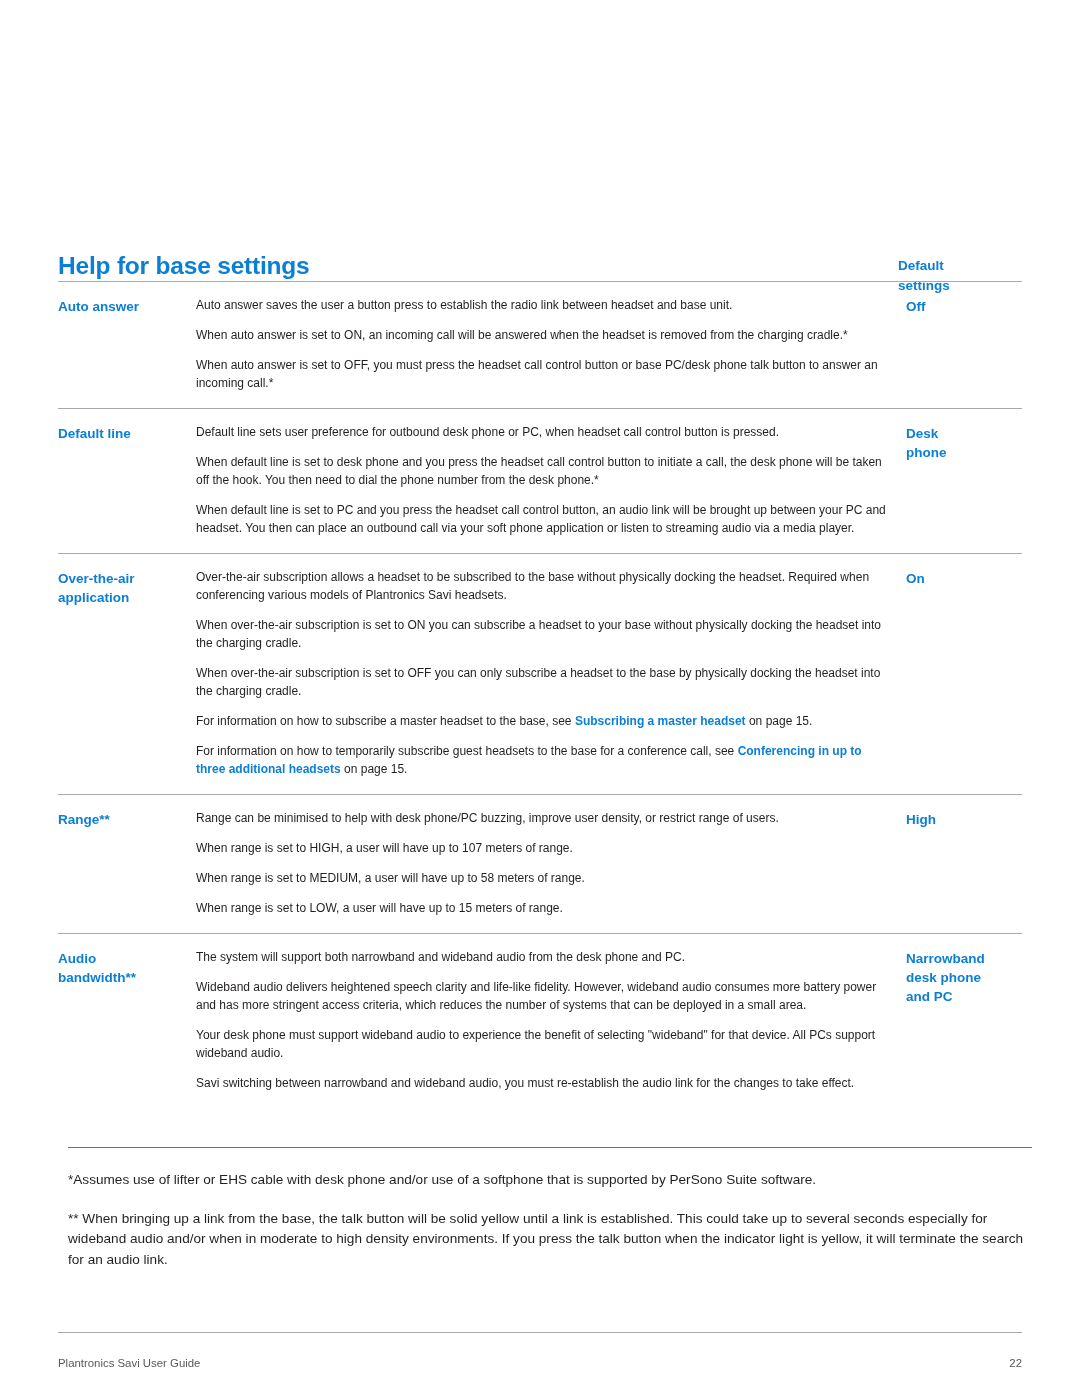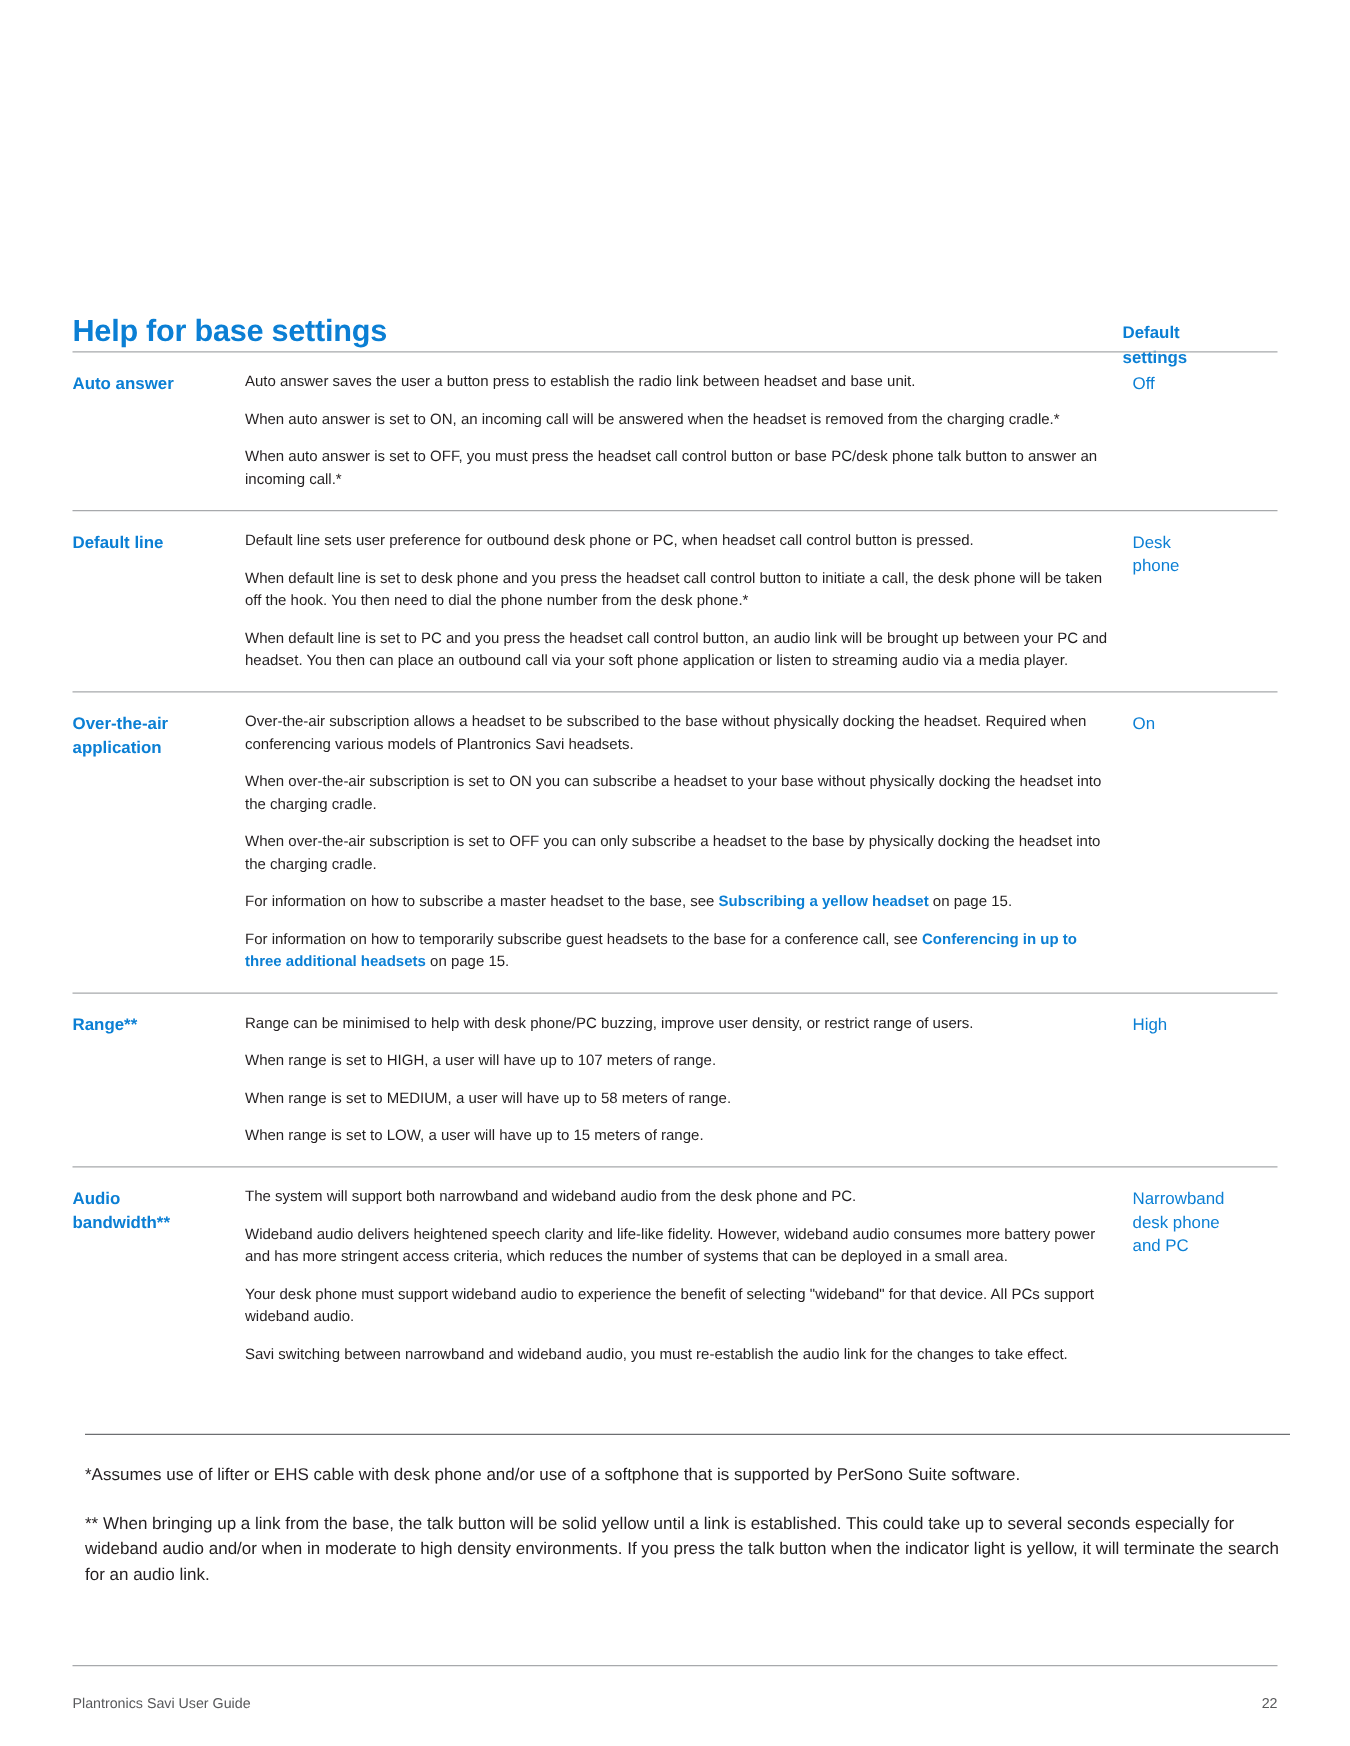--- a/index.html
+++ b/index.html
@@ -75,21 +75,21 @@
     padding-top: 1px;
   }
   .c-label span { display: block; }
   .c-body {
     flex: 1 1 auto;
     padding-right: 18px;
   }
   .c-value {
     flex: 0 0 116px;
     font-size: 13.5px;
-    font-weight: normal;
+    font-weight: bold;
     color: #0b7fd4;
     line-height: 1.42;
     padding-top: 1px;
   }
   .c-value span { display: block; }
 
   .para {
     font-size: 12px;
     line-height: 1.5;
     color: #231f20;
@@ -182,21 +182,21 @@
       </div>
       <div class="srow">
         <div class="c-label">
           <span>Over-the-air</span>
           <span>application</span>
         </div>
         <div class="c-body">
           <p class="para">Over-the-air subscription allows a headset to be subscribed to the base without physically docking the headset. Required when conferencing various models of Plantronics Savi  headsets.</p>
           <p class="para">When over-the-air subscription is set to ON you can subscribe a headset to your base without physically docking the headset into the charging cradle.</p>
           <p class="para">When over-the-air subscription is set to OFF you can only subscribe a headset to the base by physically docking the headset into the charging cradle.</p>
-          <p class="para"><span>For information on how to subscribe a master headset to the base, see </span><a class="xref">Subscribing a yellow headset</a><span> on page 15.</span></p>
+          <p class="para"><span>For information on how to subscribe a master headset to the base, see </span><a class="xref">Subscribing a master headset</a><span> on page 15.</span></p>
           <p class="para"><span>For information on how to temporarily subscribe guest headsets to the base for a conference call, see </span><a class="xref">Conferencing in up to three additional headsets</a><span> on page 15.</span></p>
         </div>
         <div class="c-value">
           <span>On</span>
         </div>
       </div>
       <div class="srow">
         <div class="c-label">
           <span>Range**</span>
         </div>

